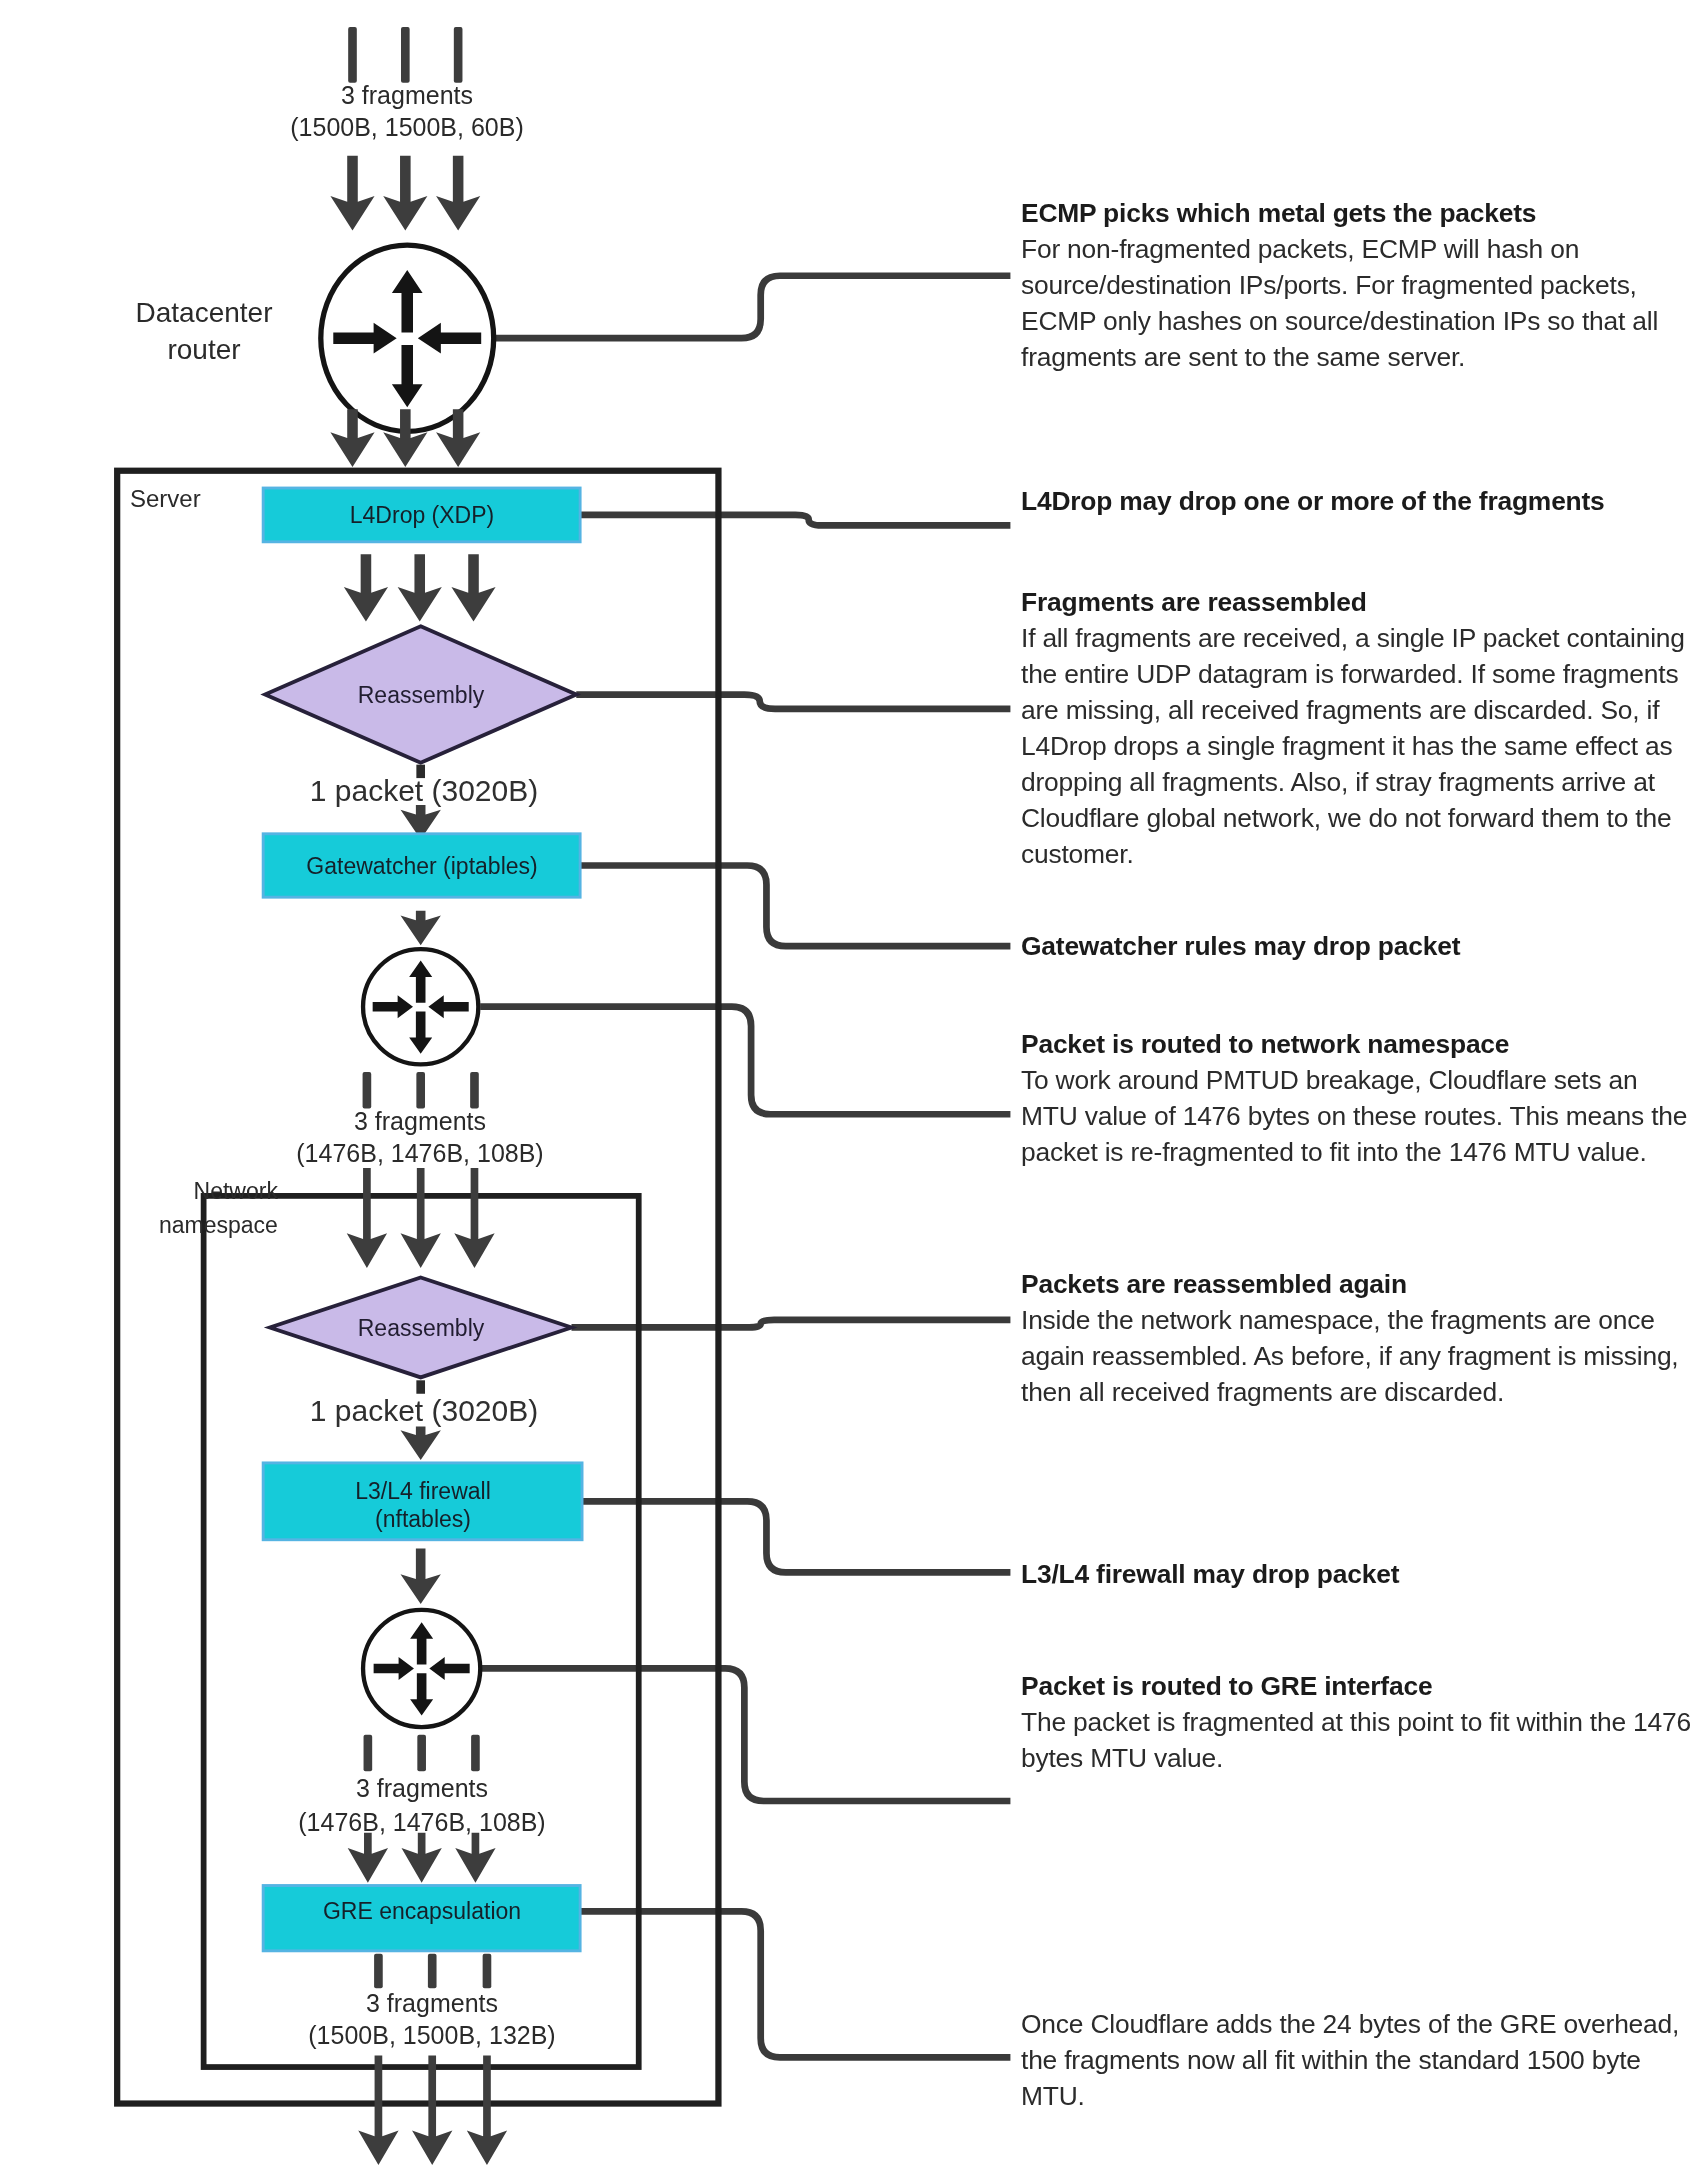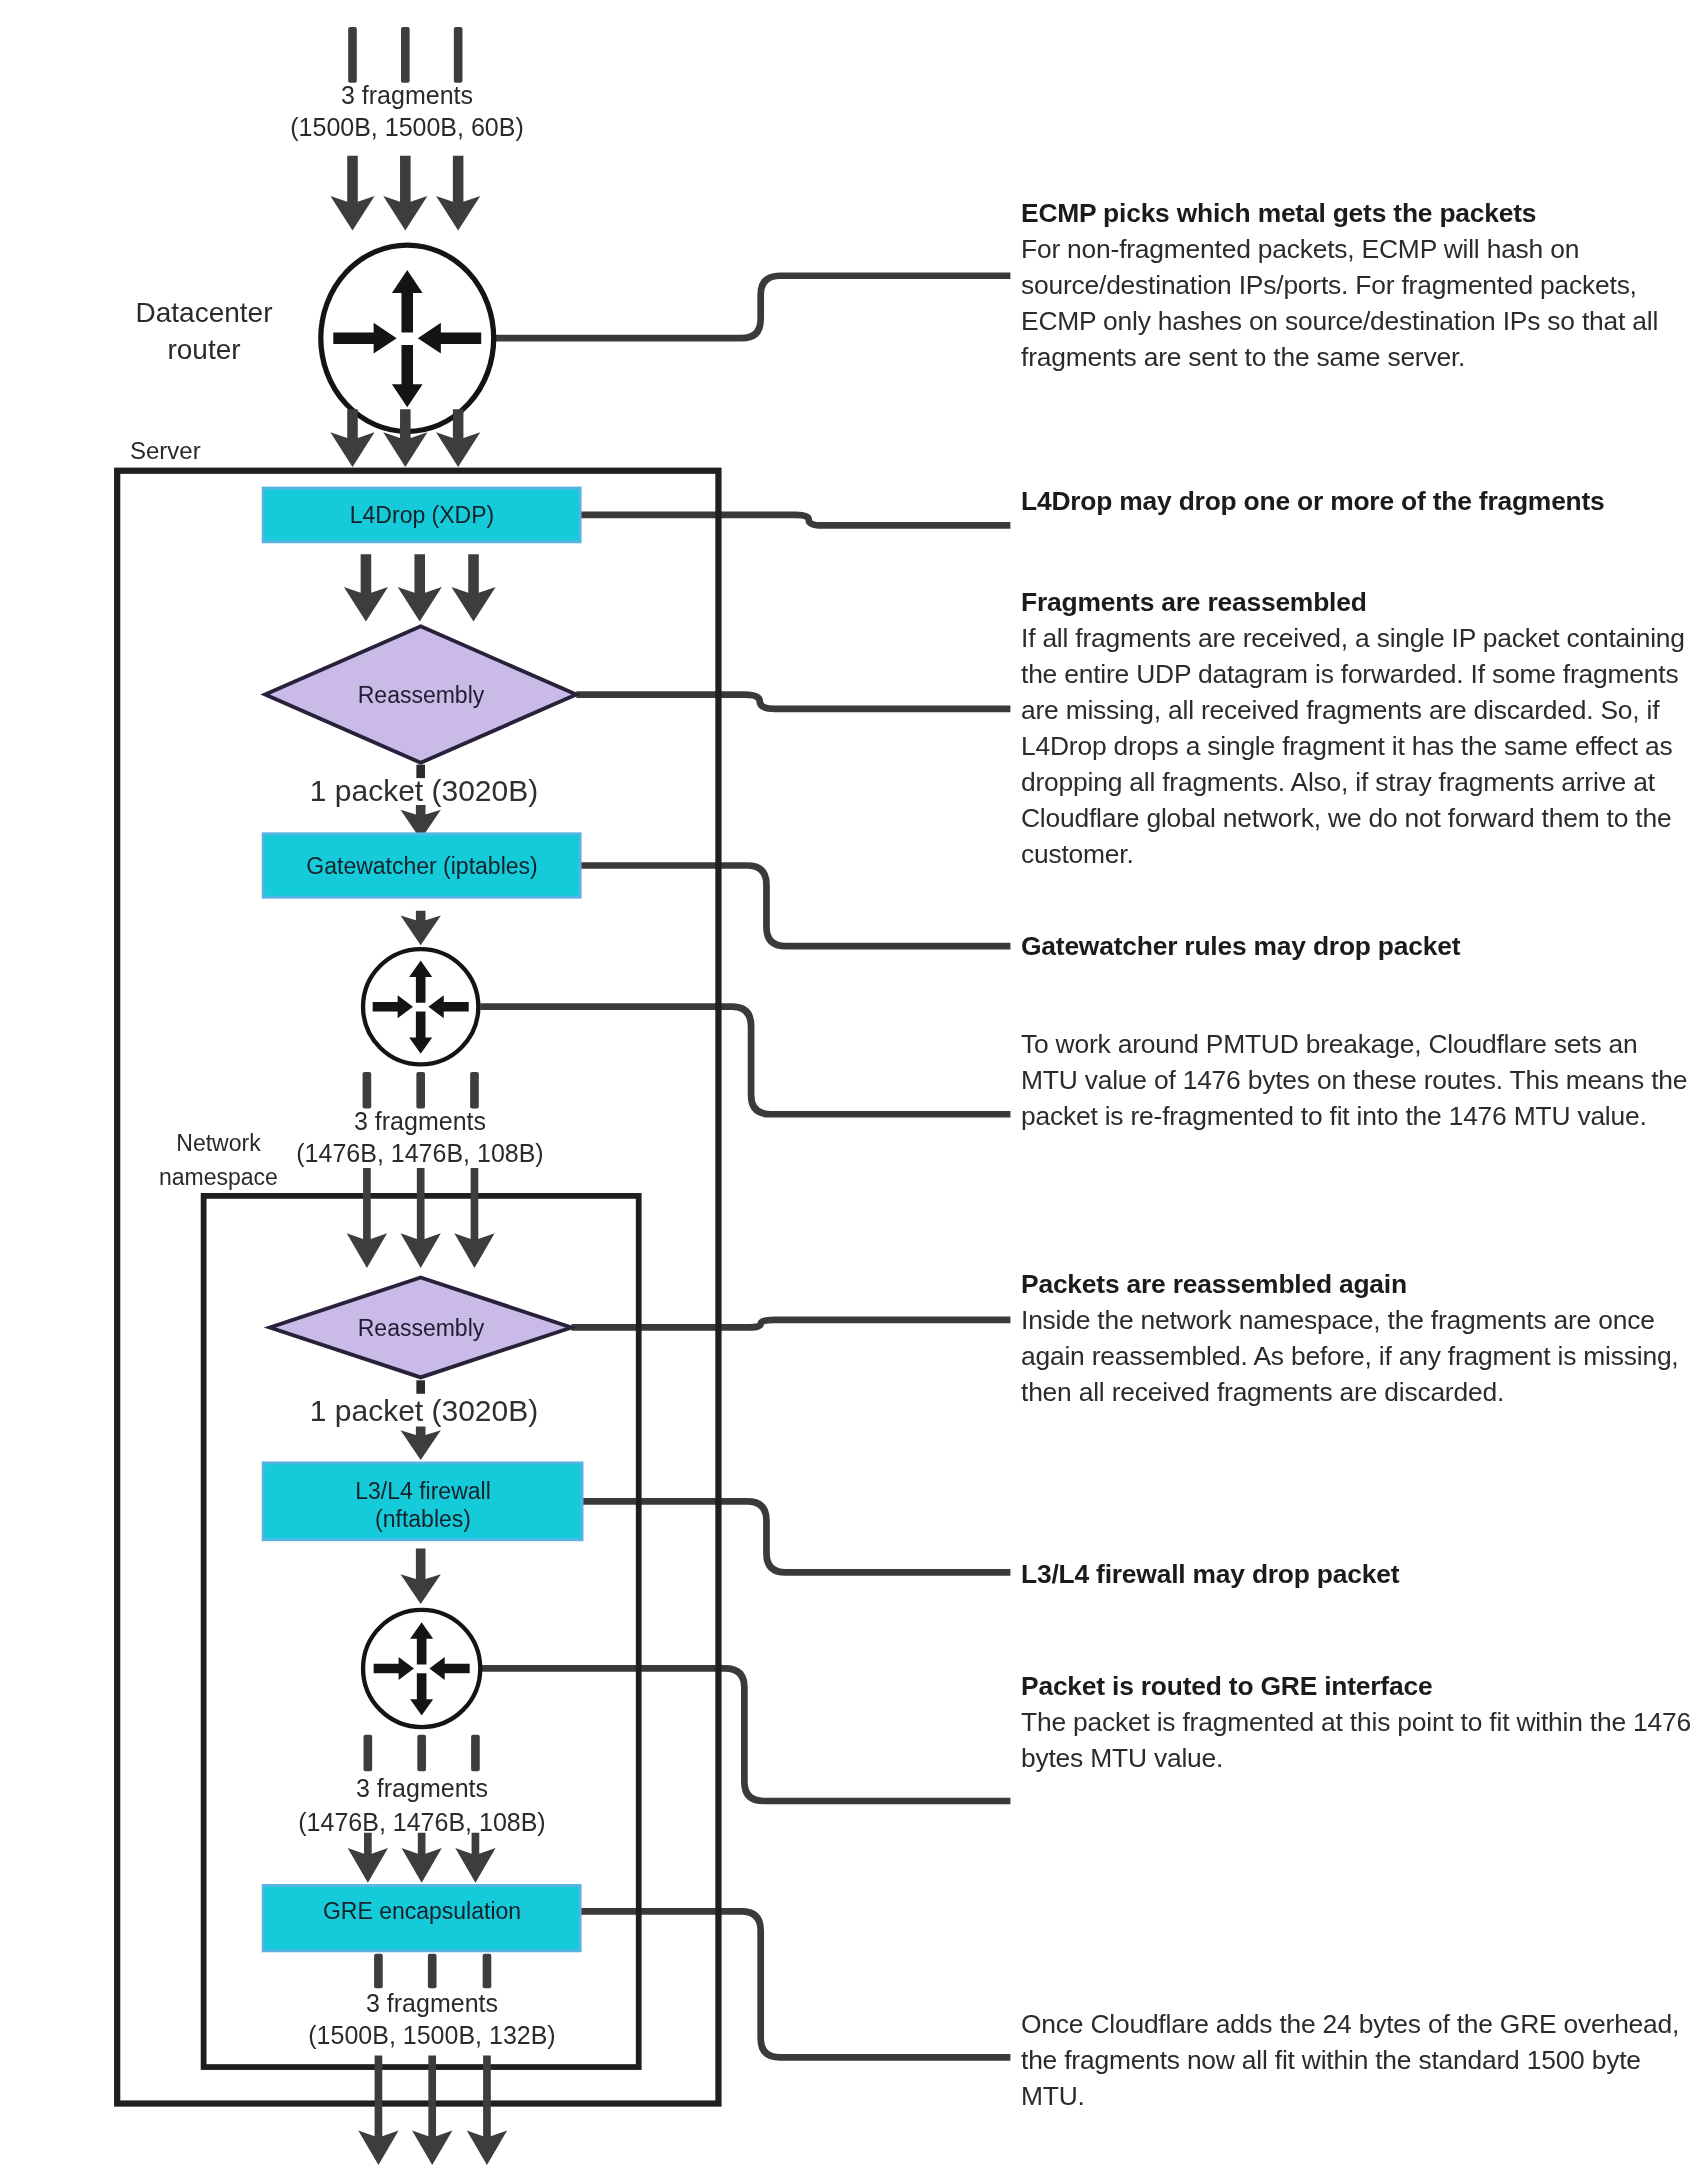--- a/index.html
+++ b/index.html
@@ -18,25 +18,26 @@
     text-align:center;
     white-space:nowrap;
     color:#2a2a2a;
     font-size:25px;
     line-height:33px;
   }
   .lbl-node{font-size:23px;line-height:28px;color:#152029;}
   .lbl-packet{font-size:30px;line-height:37px;color:#2f2f2f;}
   .lbl-left{
     position:absolute;
-    text-align:center;
+    text-align:right;
     white-space:nowrap;
     color:#2a2a2a;
     font-size:24px;
     line-height:34px;
+    margin-top:48px;
   }
   .ann{
     position:absolute;
     left:1021px;
     width:677px;
     font-size:26.4px;
     line-height:36px;
     letter-spacing:-0.2px;
     color:#2b2b2b;
   }
@@ -232,20 +233,21 @@
   <div class="ann" style="top:584px;">
     <div class="ann-title">Fragments are reassembled</div>
     <div class="ann-body">If all fragments are received, a single IP packet containing the entire UDP datagram is forwarded. If some fragments are missing, all received fragments are discarded. So, if L4Drop drops a single fragment it has the same effect as dropping all fragments. Also, if stray fragments arrive at Cloudflare global network, we do not forward them to the customer.</div>
   </div>
 
   <div class="ann" style="top:928px;">
     <div class="ann-title">Gatewatcher rules may drop packet</div>
   </div>
 
   <div class="ann" style="top:1026px;">
+    <div class="ann-title">Packet is routed to network namespace</div>
     <div class="ann-body">To work around PMTUD breakage, Cloudflare sets an MTU value of 1476 bytes on these routes. This means the packet is re-fragmented to fit into the 1476 MTU value.</div>
   </div>
 
   <div class="ann" style="top:1266px;">
     <div class="ann-title">Packets are reassembled again</div>
     <div class="ann-body">Inside the network namespace, the fragments are once again reassembled. As before, if any fragment is missing, then all received fragments are discarded.</div>
   </div>
 
   <div class="ann" style="top:1556px;">
     <div class="ann-title">L3/L4 firewall may drop packet</div>

